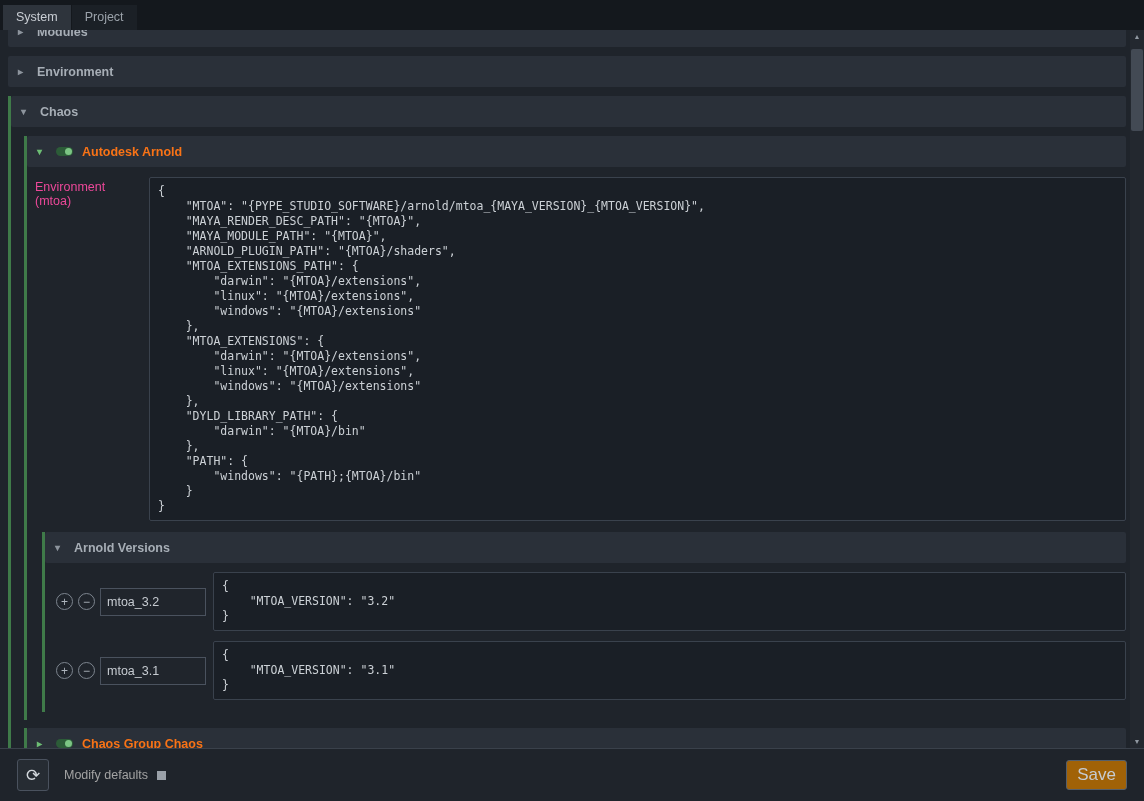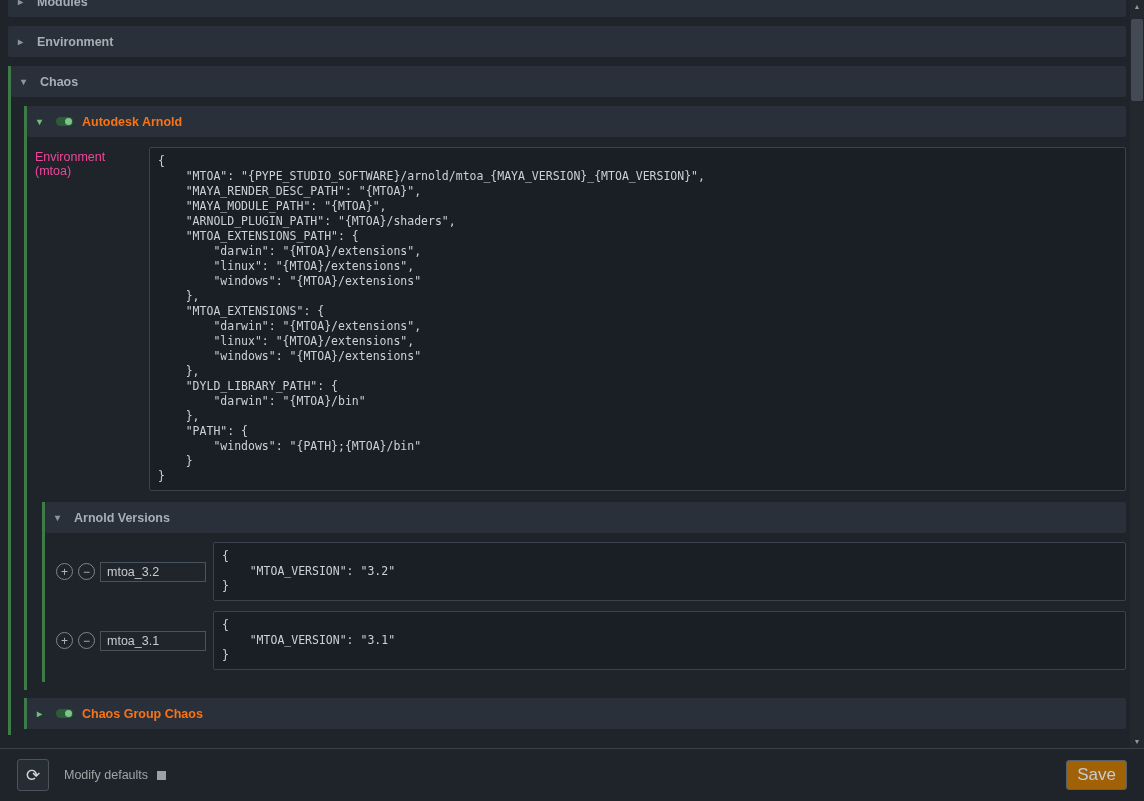--- a/index.html
+++ b/index.html
@@ -58,21 +58,21 @@
 
   .versions { margin: 11px 0 0 11px; }
   .versions-body { padding: 9px 0 2px 11px; }
   .ver-row { display: flex; align-items: center; margin-bottom: 10px; }
   .circle-btn {
     width: 17px; height: 17px; border-radius: 50%; border: 1px solid #7d858f;
     background: transparent; color: #aeb5bd; font-size: 12px; line-height: 14px;
     text-align: center; padding: 0; margin-right: 5px; font-family: inherit; cursor: default;
   }
   .key-input {
-    width: 106px; height: 20px; background: #20252c; border: 1px solid #4a525e;
+    width: 106px; height: 28px; background: #20252c; border: 1px solid #4a525e;
     color: #c6cbd1; padding: 0 6px; font-family: inherit; font-size: 12.5px; margin-right: 7px;
   }
   .ver-editor { flex: 1; min-height: 45px; }
 
   
   .footer { flex: none; height: 53px; border-top: 1px solid #3a414b; background: #1f242b; display: flex; align-items: center; padding: 0 17px; }
   .refresh-btn {
     width: 32px; height: 32px; background: #262c33; border: 1px solid #4a525e; border-radius: 3px;
     color: #d4d9de; font-size: 17px; display: flex; align-items: center; justify-content: center;
     padding: 0; cursor: default;
@@ -82,20 +82,24 @@
   .save-btn {
     margin-left: auto; background: #a16207; border: 1px solid #565f6a; border-radius: 3px;
     color: #c6cbd1; font-size: 17px; padding: 4px 10px; font-family: inherit; cursor: default;
   }
 </style>
 </head>
 <body>
 
 <div class="app">
 
+  <div class="tabbar">
+    <div class="tab active">System</div>
+    <div class="tab">Project</div>
+  </div>
 
   <div class="bodyarea">
     <div class="content">
 
       <div class="section cut">
         <div class="sec-header">
           <span class="caret">▸</span>
           <span>Modules</span>
         </div>
       </div>

